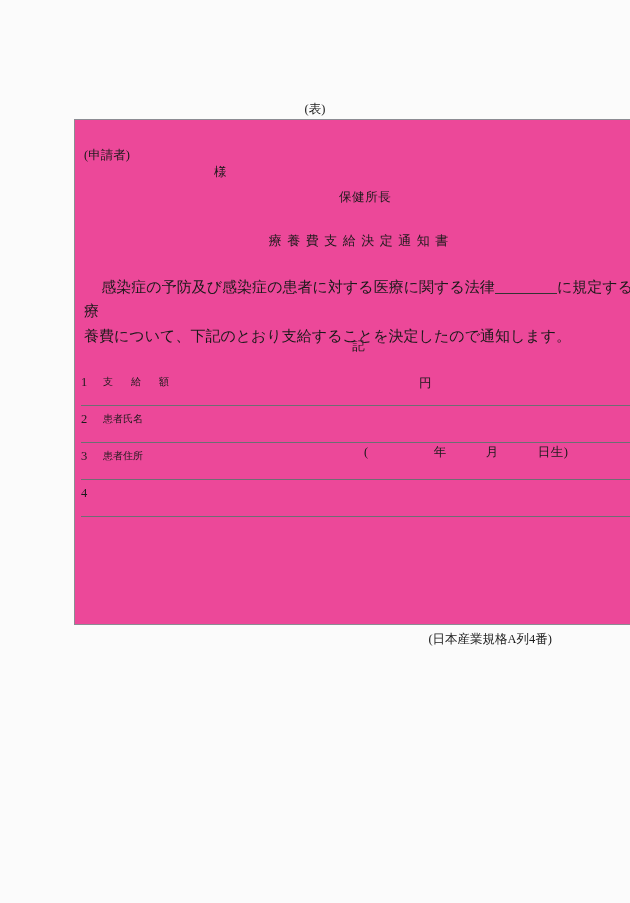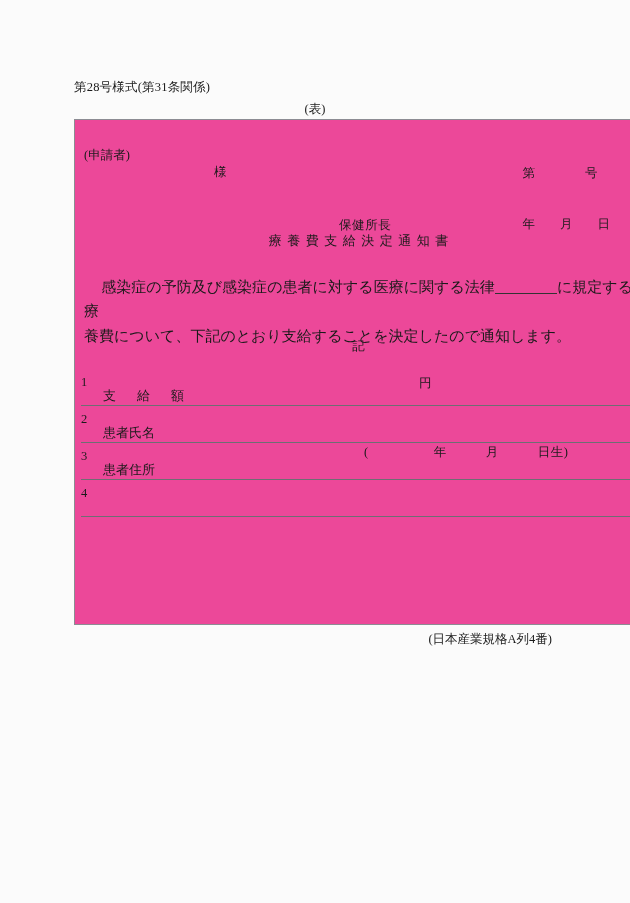--- a/index.html
+++ b/index.html
@@ -64,21 +64,20 @@
     left: 139px;
     top: 44px;
     font-size: 12.5px;
   }
   .issuer {
     position: absolute;
     left: 264px;
     top: 69px;
     font-size: 12.5px;
     letter-spacing: 0.6px;
-    margin-top: 28px;
   }
   .doc-meta {
     position: absolute;
     right: 32px;
     top: 10px;
     font-size: 12.5px;
     line-height: 1.38;
     text-align: left;
     white-space: pre;
   }
@@ -140,22 +139,22 @@
   }
   .item-num {
     position: absolute;
     left: 0;
     top: 6px;
     font-size: 12.5px;
   }
   .item-label {
     position: absolute;
     left: 22px;
-    top: 18px;
-    font-size: 13px;
+    top: 6px;
+    font-size: 10px;
     white-space: nowrap;
     text-align: right;
   }
   .item-label.spaced { letter-spacing: 4px; }
   .item-extra {
     position: absolute;
     top: 6px;
     font-size: 12.5px;
     white-space: pre;
   }
@@ -170,36 +169,31 @@
     top: 631px;
     font-size: 12.5px;
     white-space: nowrap;
   }
 </style>
 </head>
 <body>
 
 <div class="page">
 
-  <div class="form-number">第28号様式(第31条関係)</div>
 
   <div class="side-label">(表)</div>
 
   <div class="form-box">
 
     <div class="applicant">(申請者)</div>
 
     <div class="sama">様</div>
 
     <div class="issuer">保健所長</div>
 
-    <div class="doc-meta">
-      <span class="meta-line">第　　　　号</span>
-      <span class="meta-line">年　　月　　日</span>
-    </div>
 
     <div class="doc-title">療養費支給決定通知書</div>
 
     <div class="body-text">
       <span class="lead">感染症の予防及び感染症の患者に対する医療に関する法律</span><span class="blank-line"></span><span>に規定する療</span><br><span>養費について、下記のとおり支給することを決定したので通知します。</span>
     </div>
 
     <div class="ki">記</div>
 
     <div class="items">

